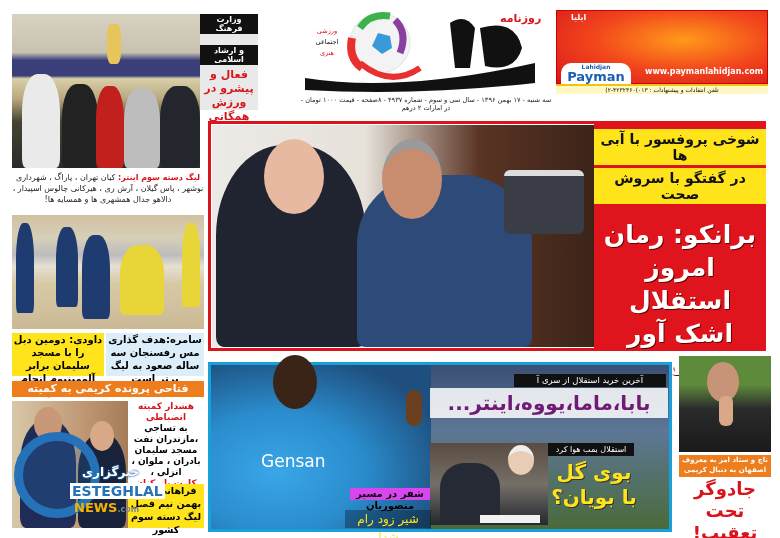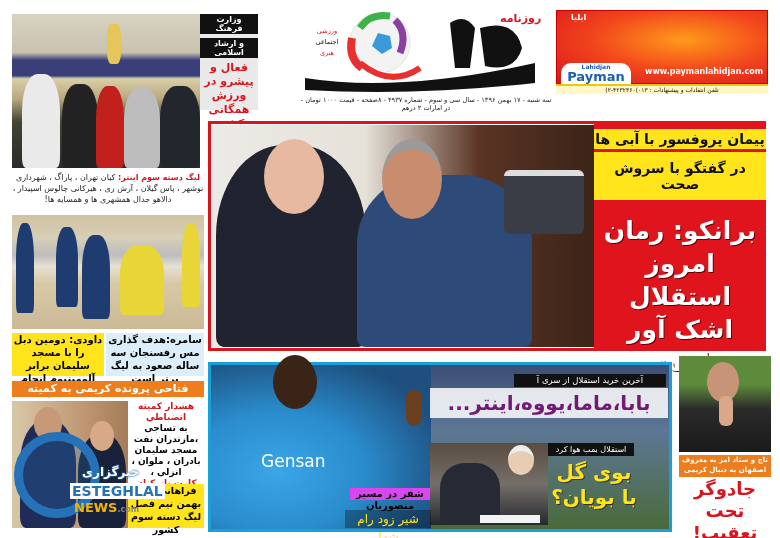--- a/index.html
+++ b/index.html
@@ -59,21 +59,21 @@
 <div id="tl-photo" class="abs">
   <div class="person" style="left:10px;top:60px;width:38px;height:94px;background:#eaeaea"></div>
   <div class="person" style="left:50px;top:70px;width:36px;height:84px;background:#222"></div>
   <div class="person" style="left:84px;top:72px;width:28px;height:82px;background:#c2201c"></div>
   <div class="person" style="left:112px;top:74px;width:36px;height:80px;background:#bdbdbd"></div>
   <div class="person" style="left:148px;top:72px;width:40px;height:82px;background:#24262e"></div>
   <div class="person" style="left:95px;top:10px;width:14px;height:40px;background:#e6c55a;border-radius:30%"></div>
 </div>
 <div id="tl-box" class="abs rtl">
   <div class="blackbar">وزارت فرهنگ</div>
-  <div class="blackbar" style="margin-top:4px">و ارشاد اسلامی</div>
+  <div class="blackbar" style="margin-top:11px">و ارشاد اسلامی</div>
   <div class="red-text" style="font-size:11px;font-weight:900;line-height:14px;margin-top:3px">فعال و پیشرو در ورزش همگانی کشور</div>
 </div>
 
 <div id="logo" class="abs">
   <svg width="250" height="85" viewBox="0 0 250 85">
     <circle cx="80" cy="35" r="30" fill="#f3f3f3" stroke="#e2e2e2"></circle>
     <path d="M60 20 Q70 5 90 8" stroke="#3db24a" stroke-width="7" fill="none"></path>
     <path d="M95 12 Q108 25 100 45" stroke="#8a3ea0" stroke-width="7" fill="none"></path>
     <path d="M52 30 Q48 50 62 60" stroke="#e8302e" stroke-width="8" fill="none"></path>
     <polygon points="78,25 90,28 92,40 82,46 72,38" fill="#3a9ad9"></polygon>
@@ -103,22 +103,22 @@
 
 <div id="main" class="abs"></div>
 <div id="main-photo" class="abs">
   <div class="person" style="left:4px;top:20px;width:150px;height:202px;background:#1f2430;border-radius:45% 45% 5% 5%"></div>
   <div class="abs" style="left:52px;top:14px;width:60px;height:75px;background:#e6b9a0;border-radius:50%"></div>
   <div class="person" style="left:145px;top:50px;width:175px;height:172px;background:#2d4a78;border-radius:40% 40% 5% 5%"></div>
   <div class="abs" style="left:170px;top:14px;width:60px;height:80px;background:#c88c6e;border-radius:50%;border-top:10px solid #9a9a9a"></div>
   <div class="abs" style="left:292px;top:45px;width:80px;height:64px;background:#3a3d45;border-radius:6px;border-top:6px solid #ddd"></div>
 </div>
 <div id="main-red" class="abs rtl">
-  <div class="yellowbar" style="margin-top:8px;padding:2px 0">پیمان پروفسور با آبی ها</div>
-  <div class="yellowbar" style="margin-top:3px;padding:8px 0">در گفتگو با سروش صحت</div>
+  <div class="yellowbar" style="margin-top:8px;padding:2px 0">شوخی پروفسور با آبی ها</div>
+  <div class="yellowbar" style="margin-top:3px;padding:2px 0">در گفتگو با سروش صحت</div>
   <div id="main-title" style="margin-top:14px;padding:0 4px">برانکو: رمان امروز استقلال اشک آور است</div>
 </div>
 
 <div id="liga" class="abs rtl">
   <span class="red-text" style="font-weight:bold">لیگ دسته سوم اینتر:</span>
   <span>کیان تهران ، پاراگ ، شهرداری نوشهر ، پاس گیلان ، آرش ری ، هیرکانی چالوس اسپیدار ، دالاهو جدال همشهری ها و همسایه ها!</span>
 </div>
 <div id="soccer-photo" class="abs">
   <div class="person" style="left:4px;top:8px;width:18px;height:90px;background:#1e3c70"></div>
   <div class="person" style="left:44px;top:12px;width:22px;height:80px;background:#1e3c70"></div>

